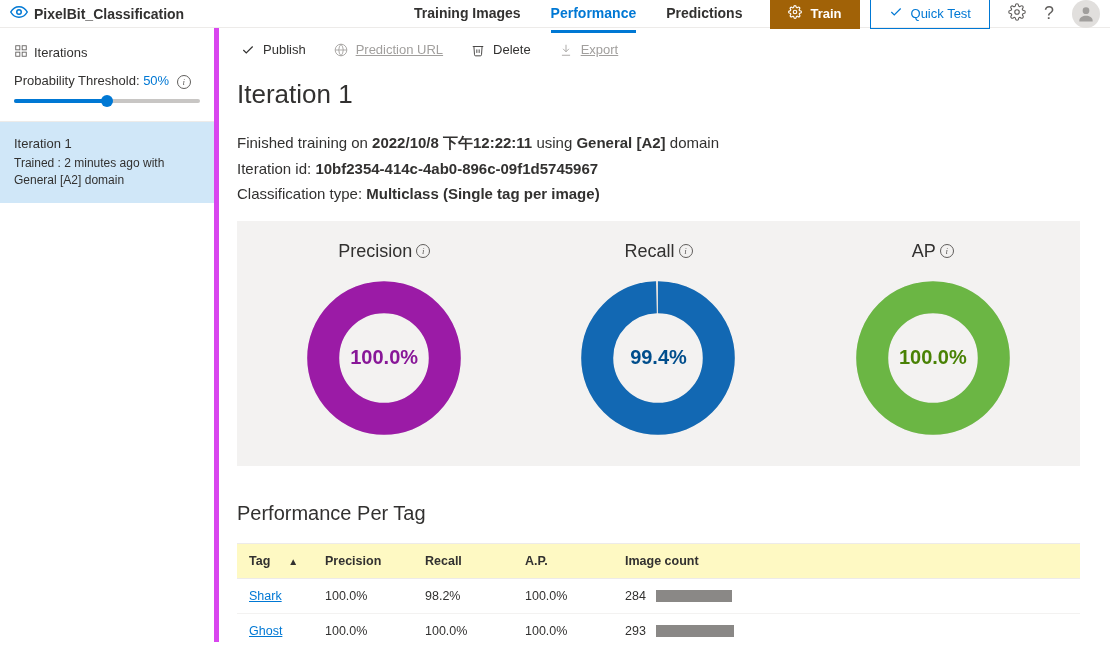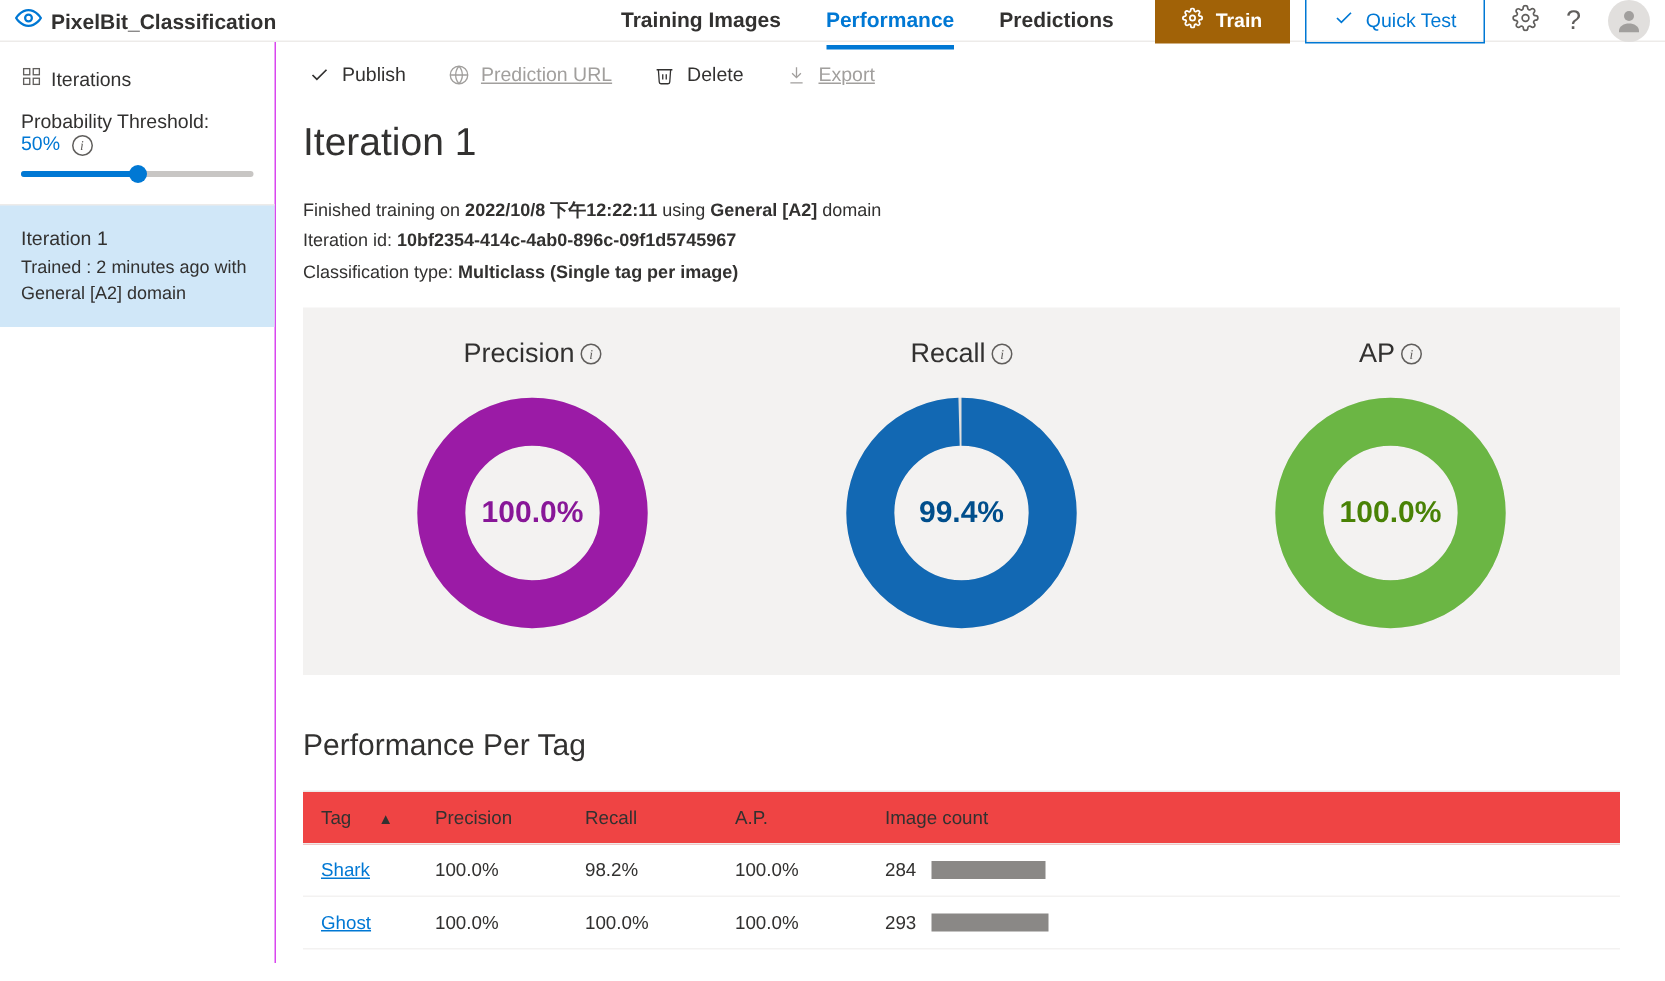--- a/index.html
+++ b/index.html
@@ -13,55 +13,55 @@
   .nav-tab { font-size: 14px; font-weight: 600; color: #323130; padding: 10px 0 9px; cursor: pointer; }
   .nav-tab.active { color: #0078d4; border-bottom: 3px solid #0078d4; }
   .train-btn { background: #a16207; color: #fff; height: 30px; padding: 0 18px; display: flex; align-items: center; gap: 8px; font-weight: 600; font-size: 13px; cursor: pointer; }
   .quick-test-btn { border: 1px solid #0078d4; color: #0078d4; height: 30px; padding: 0 18px; display: flex; align-items: center; gap: 8px; margin-left: 10px; cursor: pointer; font-size: 13px; }
   .top-icons { display: flex; align-items: center; gap: 18px; margin-left: 18px; color: #605e5c; }
   .avatar { width: 28px; height: 28px; border-radius: 50%; background: #e1dfdd; display: flex; align-items: center; justify-content: center; }
   .avatar svg { width: 20px; height: 20px; }
   
   
   .body { display: flex; height: calc(100% - 40px); }
-  .sidebar { width: 184px; border-right: 1px solid #d946ef; padding-top: 12px; }
+  .sidebar { width: 219px; border-right: 5px solid #d946ef; padding-top: 12px; }
   .side-section { padding: 4px 14px 6px; display: flex; align-items: center; gap: 6px; font-size: 13px; color: #323130; }
   .threshold { padding: 6px 14px 0; font-size: 13px; }
   .threshold .val { color: #0078d4; }
   .slider-wrap { padding: 4px 14px 14px; }
   .slider { width: 100%; position: relative; height: 14px; }
   .slider-track { position: absolute; top: 6px; height: 4px; background: #c8c6c4; width: 100%; border-radius: 2px; }
   .slider-fill { position: absolute; top: 6px; height: 4px; background: #0078d4; width: 50%; border-radius: 2px; }
   .slider-thumb { position: absolute; top: 2px; left: calc(50% - 6px); width: 12px; height: 12px; border-radius: 50%; background: #0078d4; }
   .iteration-card { border-top: 1px solid #edebe9; padding: 14px; background: #d0e7f8; }
   .iteration-card .title { font-weight: 400; font-size: 13px; margin-bottom: 4px; }
   .iteration-card .meta { font-size: 12px; color: #323130; line-height: 1.4; }
   
   .main { flex: 1; overflow-y: auto; padding: 14px 30px 30px 18px; }
   .action-bar { display: flex; gap: 28px; align-items: center; font-size: 13px; color: #323130; margin-bottom: 22px; margin-left: 4px; }
   .action-item { display: flex; align-items: center; gap: 8px; cursor: pointer; }
   .action-item.disabled { color: #a19f9d; text-decoration: underline; }
   
   h1.iter-title { font-size: 26px; font-weight: 300; margin-bottom: 20px; color: #323130; }
-  .iter-meta { font-size: 12px; line-height: 1.7; margin-bottom: 14px; }
+  .iter-meta { font-size: 15px; line-height: 1.7; margin-bottom: 14px; }
   .iter-meta b { font-weight: 600; }
   
   .metrics-panel { background: #f3f2f1; padding: 20px 10px 28px; display: flex; justify-content: space-around; }
   .metric { text-align: center; }
   .metric-label { font-size: 18px; font-weight: 400; color: #323130; margin-bottom: 16px; display: flex; align-items: center; justify-content: center; gap: 4px; }
   .info-circle { display: inline-flex; width: 14px; height: 14px; border: 1px solid #605e5c; border-radius: 50%; align-items: center; justify-content: center; font-size: 9px; font-style: italic; font-family: serif; color: #605e5c; }
   .donut-wrap { position: relative; width: 160px; height: 160px; }
   .donut-val { position: absolute; inset: 0; display: flex; align-items: center; justify-content: center; font-size: 20px; font-weight: 600; }
   .donut-purple .donut-val { color: #881798; }
   .donut-blue .donut-val { color: #004e8c; }
   .donut-green .donut-val { color: #498205; }
   
   h2.ppt { font-size: 20px; font-weight: 400; margin: 36px 0 18px; }
   table { width: 100%; border-collapse: collapse; font-size: 12.5px; }
-  thead th { text-align: left; font-weight: 400; padding: 10px 8px; border-top: 1px solid #edebe9; border-bottom: 1px solid #edebe9; background: #ef4444; }
+  thead th { text-align: left; font-weight: 700; padding: 10px 8px; border-top: 1px solid #edebe9; border-bottom: 1px solid #edebe9; background: #fef9c3; }
   thead th:first-child { padding-left: 12px; }
   tbody td { padding: 10px 8px; border-bottom: 1px solid #f3f2f1; vertical-align: middle; }
   tbody td:first-child { padding-left: 12px; }
   .tag-link { color: #0078d4; text-decoration: underline; cursor: pointer; }
   .count-cell { display: flex; align-items: center; gap: 10px; }
   .bar { height: 12px; background: #8a8886; }
   .sort-caret { margin-left: 18px; font-size: 10px; }
   .col-tag { width: 80px; }
   .col-pr { width: 100px; }
   .col-re { width: 100px; }

